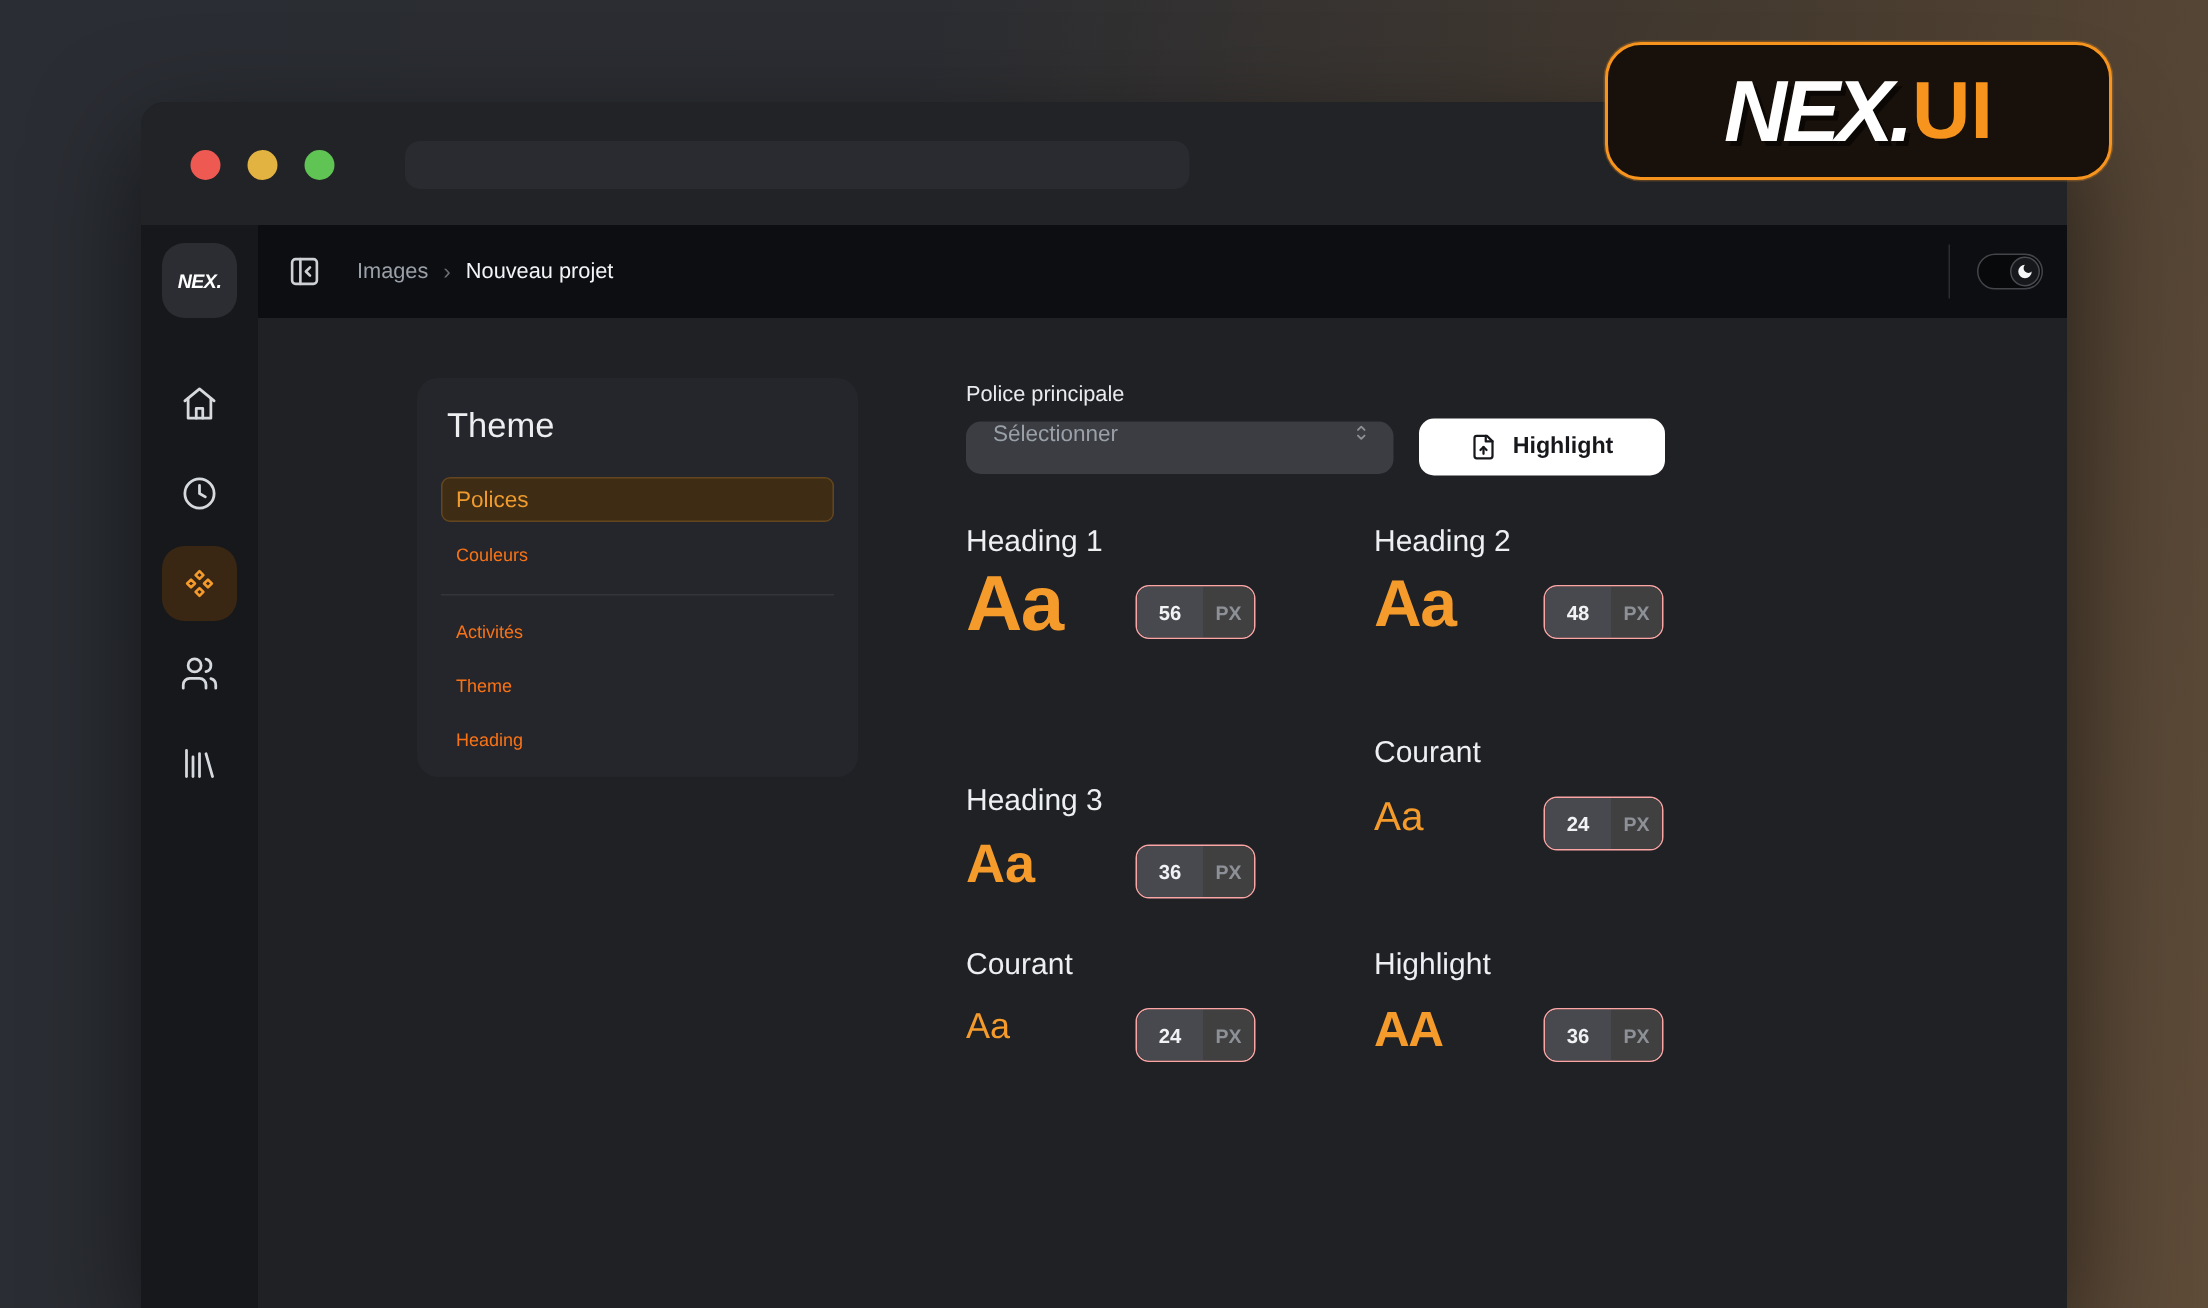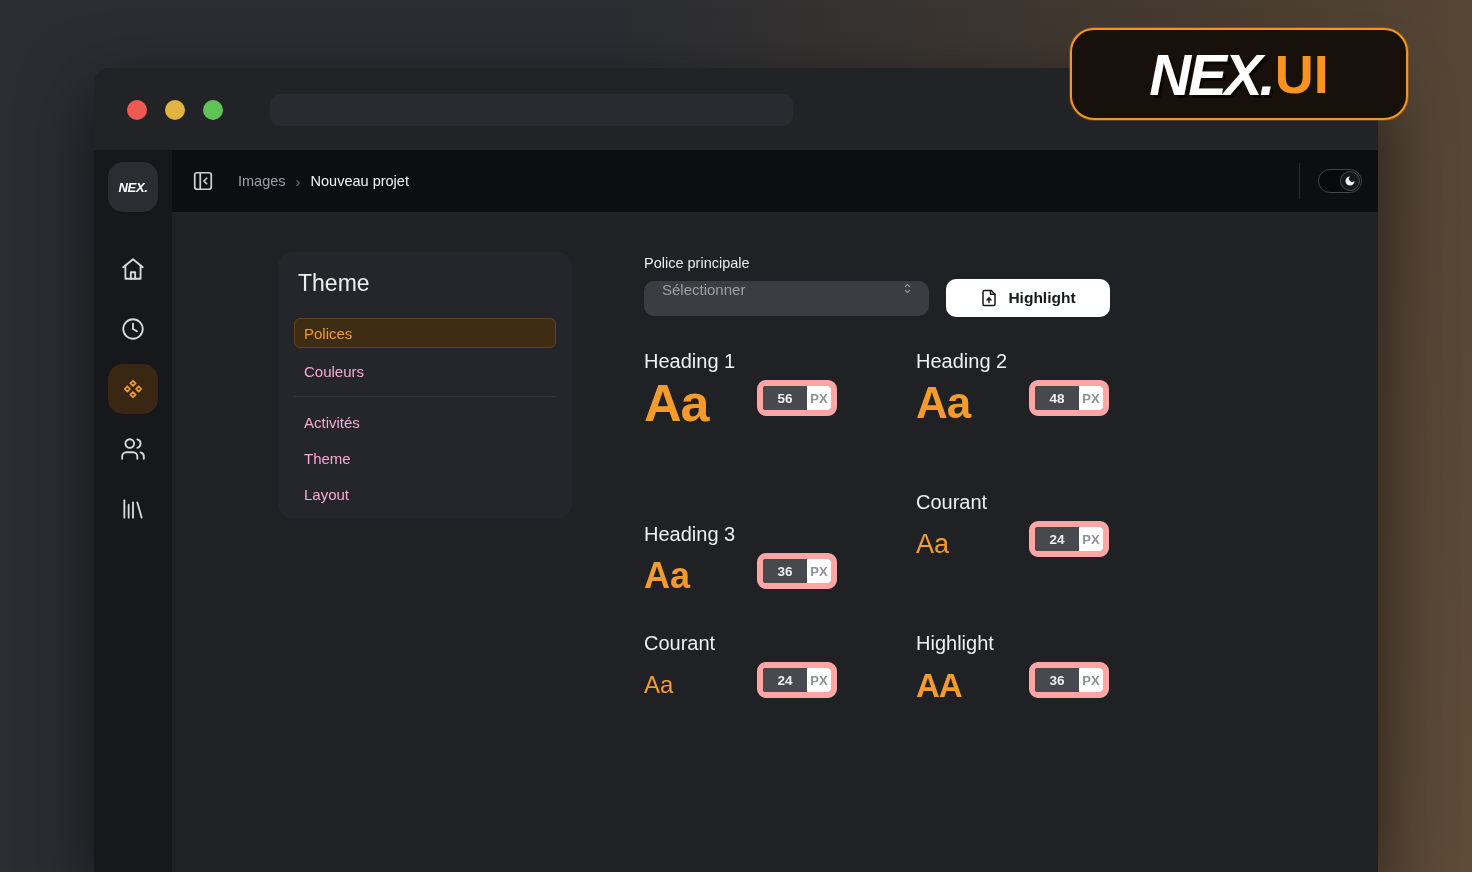--- a/index.html
+++ b/index.html
@@ -97,21 +97,21 @@
     position:absolute; left:106px; top:40px; width:294px; height:266px;
     background:#25262b; border-radius:14px;
   }
   .panel-title{ position:absolute; left:20px; top:18px; font-size:23px; font-weight:500; color:#eceef0; }
   .nav-active{
     position:absolute; left:16px; top:66px; width:262px; height:30px;
     background:#3e2c14; border:1px solid #64461e; border-radius:6px;
     display:flex; align-items:center; padding-left:9px;
     font-size:15px; color:#f09b2e; cursor:pointer;
   }
-  .nav-item{ position:absolute; left:26px; font-size:15px; color:#f9a8d4; cursor:pointer; }
+  .nav-item{ position:absolute; left:26px; font-size:12px; color:#f97316; cursor:pointer; }
   .ni-couleurs{ top:111px; } .ni-activites{ top:162px; } .ni-images{ top:198px; } .ni-layout{ top:234px; }
   .panel-divider{ position:absolute; left:16px; right:16px; top:144px; height:1px; background:#33353a; }
 
   
   .field-label{ position:absolute; left:472px; top:43px; font-size:14.5px; color:#e9ebee; }
   .font-select{
     position:absolute; left:472px; top:69px; width:285px; height:35px;
     background:#3b3d43; border-radius:10px; display:flex; 
     padding:0 14px 0 18px; cursor:pointer;
   }
@@ -133,29 +133,29 @@
     position:absolute; left:0; top:22px; height:62px; display:flex; align-items:center;
     color:#f59b2b; line-height:1;
   }
   .s0{ font-size:52px; font-weight:700; letter-spacing:-1px; }
   .s1{ font-size:44px; font-weight:700; letter-spacing:-1px; }
   .s2{ font-size:36px; font-weight:700; }
   .s3{ font-size:27px; font-weight:400; }
   .s4{ font-size:24px; font-weight:400; }
   .s5{ font-size:33px; font-weight:800; letter-spacing:-1px; }
   .size-input{
-    position:absolute; left:113px; top:30px; width:80px; height:36px;
-    border-radius:9px; overflow:hidden; display:flex; border:6px solid #fca5a5; cursor:text;
+    position:absolute; left:113px; top:40px; width:80px; height:36px;
+    border-radius:9px; overflow:hidden; display:flex; border:1px solid #fca5a5; cursor:text;
   }
   .size-num{
     width:44px; background:#47494f; color:#f1f2f4; font-size:13.5px; font-weight:700;
     display:flex; align-items:center; justify-content:center;
   }
   .size-unit{
-    flex:1; background:#ffffff; color:#8d9197; font-size:13px; font-weight:700;
+    flex:1; background:#404040; color:#8d9197; font-size:13px; font-weight:700;
     display:flex; align-items:center; justify-content:center;
   }
 </style>
 </head>
 <body>
 
 <div class="brand-badge">
   <span class="brand-primary">NEX.</span>
   <span class="brand-secondary">UI</span>
 </div>
@@ -244,21 +244,21 @@
 
     <div class="theme-panel">
       <div class="panel-title">Theme</div>
       <div class="nav-active">
         <span>Polices</span>
       </div>
       <div class="nav-item ni-couleurs">Couleurs</div>
       <div class="panel-divider"></div>
       <div class="nav-item ni-activites">Activités</div>
       <div class="nav-item ni-images">Theme</div>
-      <div class="nav-item ni-layout">Layout</div>
+      <div class="nav-item ni-layout">Heading</div>
     </div>
 
     <div class="field-label">Police principale</div>
     <div class="font-select">
       <span class="select-value">Sélectionner</span>
       <svg class="select-chevrons" width="15" height="15" viewBox="0 0 24 24" fill="none" stroke="currentColor" stroke-width="2" stroke-linecap="round" stroke-linejoin="round">
         <path d="m8.5 15 3.5 3.5L15.5 15"></path>
           <path d="m8.5 9 3.5-3.5L15.5 9"></path>
       </svg>
     </div>

